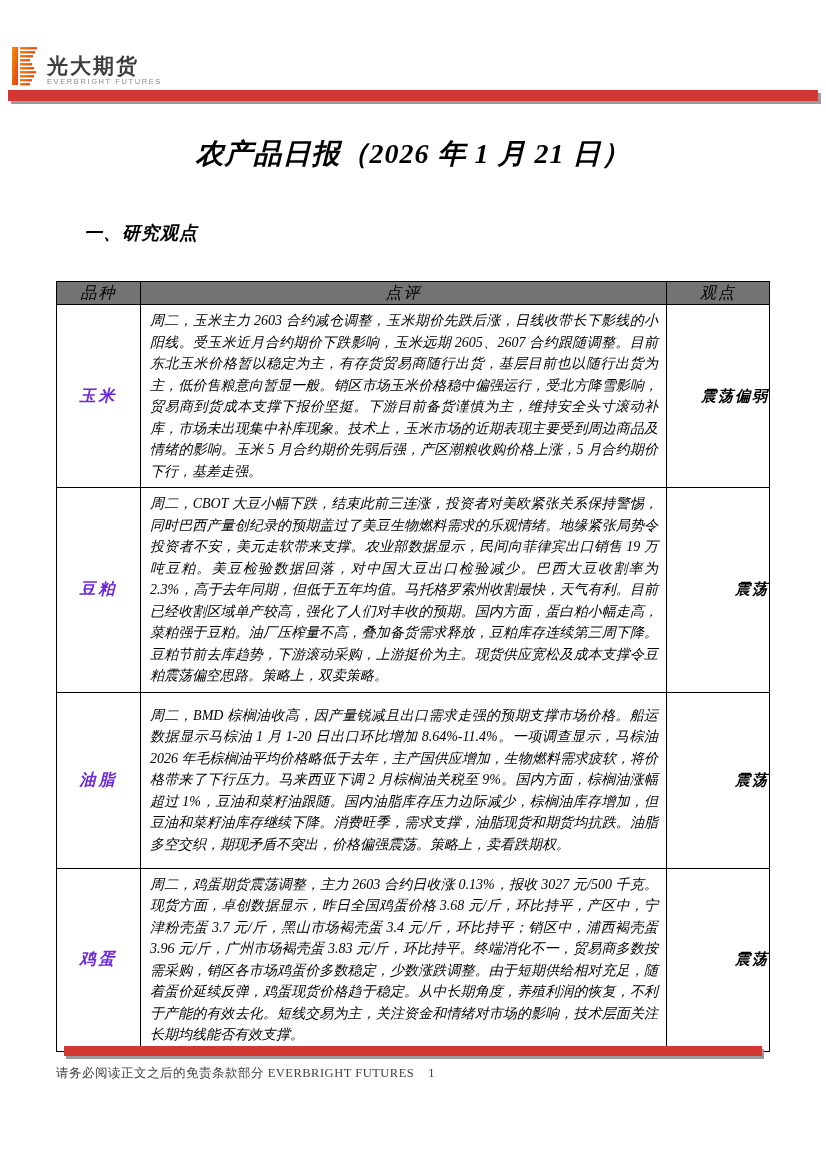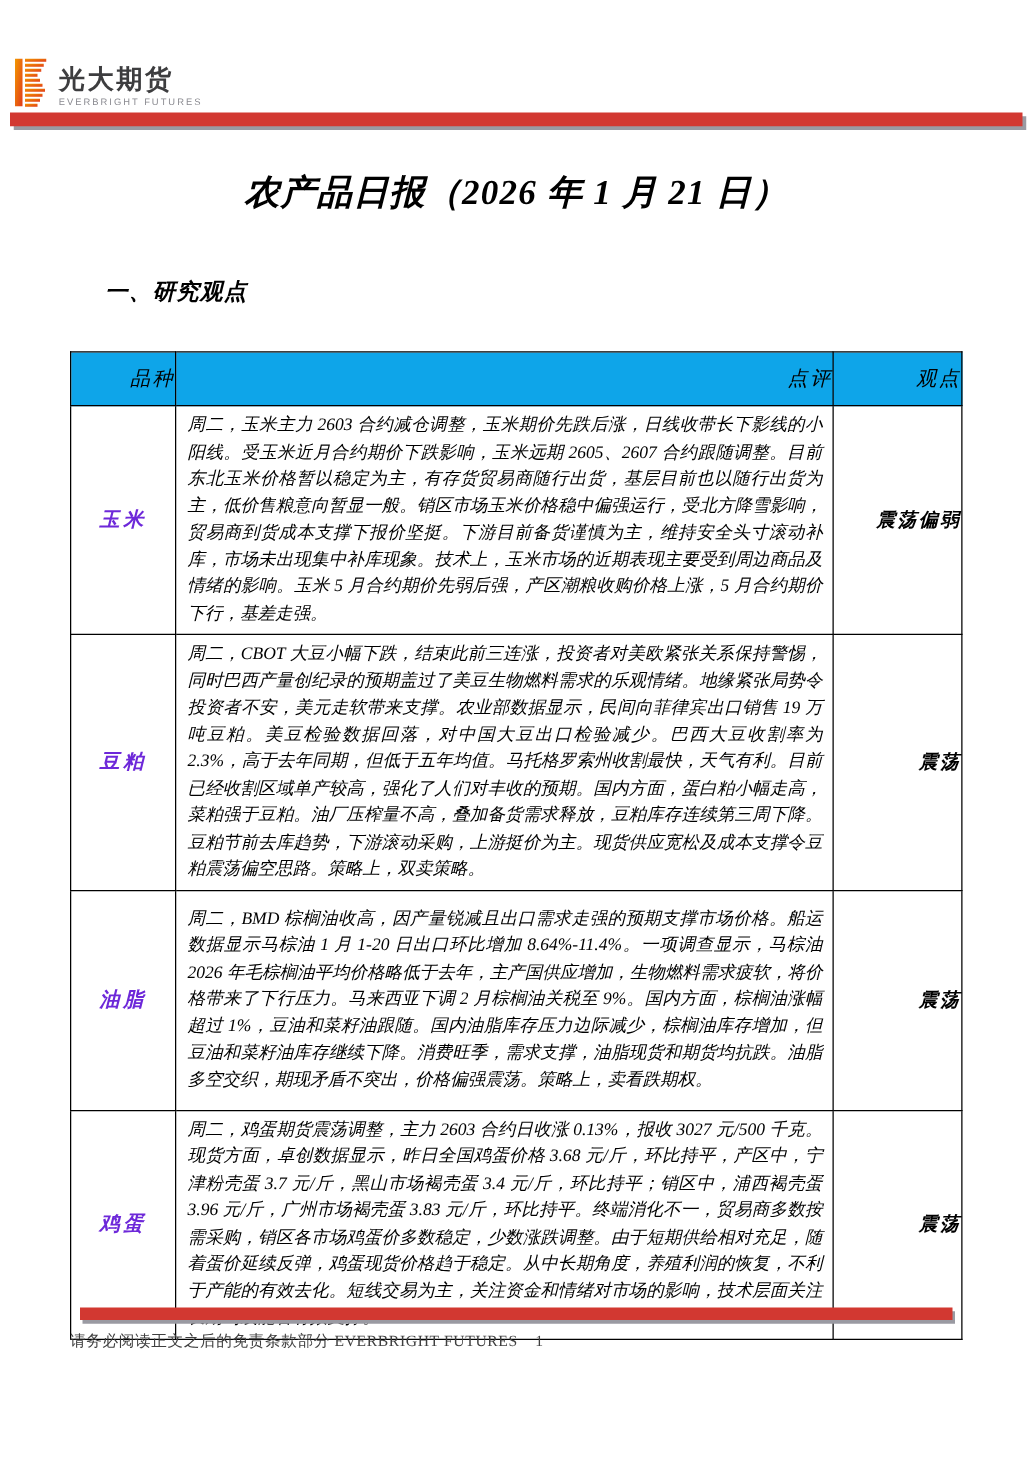--- a/index.html
+++ b/index.html
@@ -23,21 +23,21 @@
     margin-left: 12px;
     margin-bottom: 4px;
   }
   .logo-icon { display: block; margin-right: 8px; }
   .logo-text-cn {
     font-size: 21px;
     font-weight: bold;
     color: #3d3d3f;
     letter-spacing: 2px;
     line-height: 1.05;
-    font-family: Liberation Mono, monospace;
+    font-family: Liberation Serif, serif;
   }
   .logo-text-en {
     font-size: 7.5px;
     color: #8a8a90;
     letter-spacing: 1.6px;
     font-family: "Liberation Sans", "DejaVu Sans", sans-serif;
   }
   .red-bar {
     height: 11px;
     background: #d23831;
@@ -67,27 +67,26 @@
   .view-table {
     margin-top: 36px;
     border-collapse: collapse;
     width: 713px;
     table-layout: fixed;
   }
   .view-table th, .view-table td {
     border: 1.5px solid #000000;
   }
   .view-table th {
-    background: #0ea5e9;
-    height: 43px;
+    background: #737373;
+    height: 23px;
     font-size: 16px;
     font-weight: normal;
     color: #000000;
     letter-spacing: 2px;
-    text-align: right;
   }
   .col-variety { width: 84px; }
   .col-comment { width: 526px; }
   .col-view    { width: 103px; }
   .cell-variety {
     text-align: center;
     vertical-align: middle;
     font-size: 16px;
     font-weight: bold;
     color: #6d28d9;

